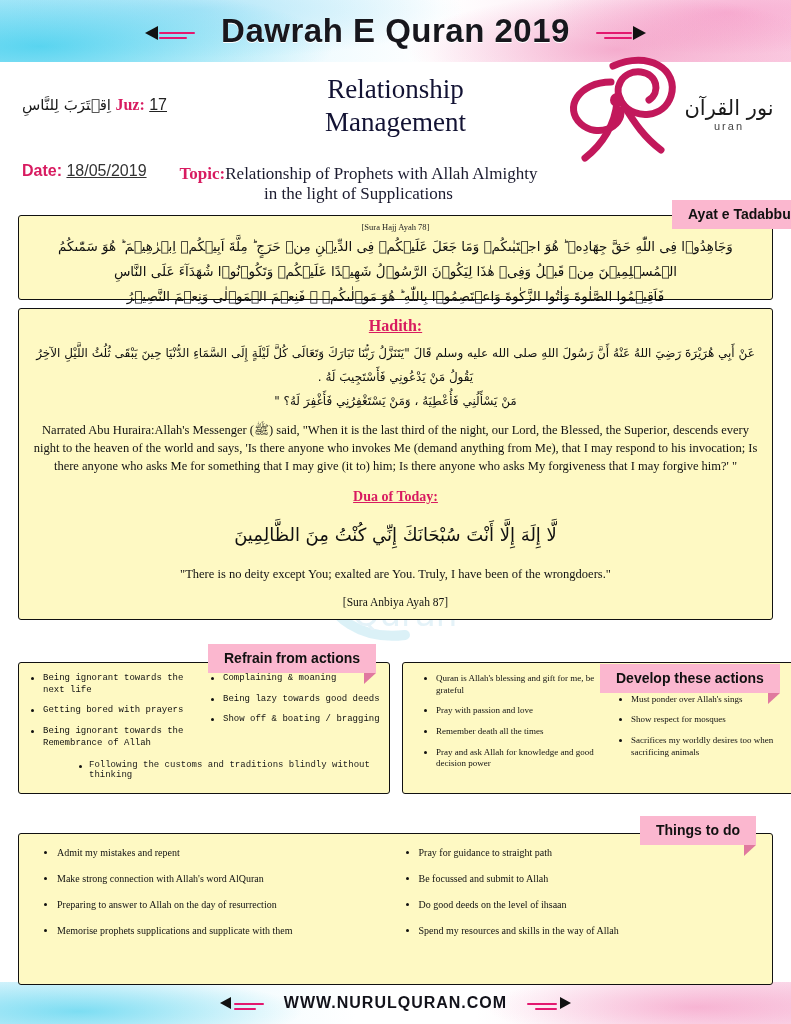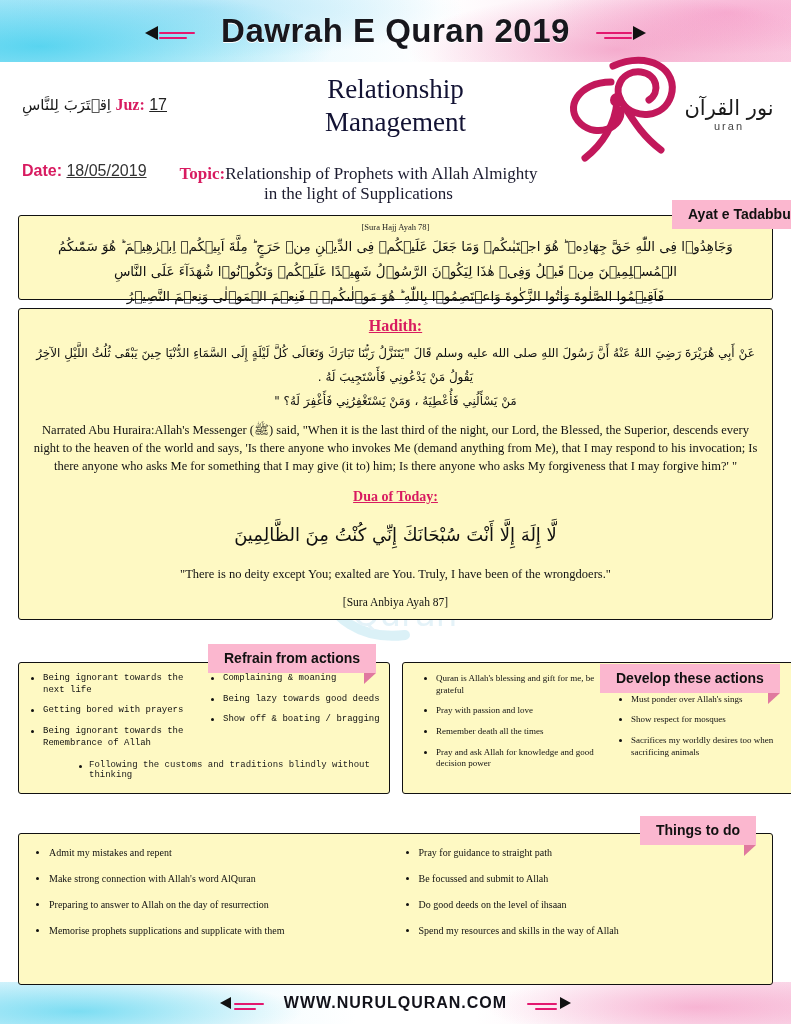--- a/index.html
+++ b/index.html
@@ -244,21 +244,21 @@
   }
   .dua-ref {
     margin-top: 14px;
     text-align: center;
     font-size: 11.5px;
     color: #111;
   }
 
   .refrain-box { top: 662px; left: 18px; width: 372px; height: 132px; padding: 10px 8px 12px 8px; font-family: Liberation Mono, monospace; }
   .develop-box { top: 662px; left: 402px; width: 411px; height: 132px; padding: 10px 8px 8px 17px; }
-  .todo-box { top: 833px; left: 18px; width: 755px; height: 152px; padding: 12px 10px; }
+  .todo-box { top: 833px; left: 18px; width: 755px; height: 152px; padding: 12px 18px; }
 
   .cols2 { display: flex; gap: 6px; }
   .cols2 > div { flex: 1; }
 
   ul.bl { list-style: none; margin: 0; padding: 0; }
   ul.bl li {
     position: relative;
     padding-left: 16px;
     font-size: 9.3px;
     line-height: 1.3;

